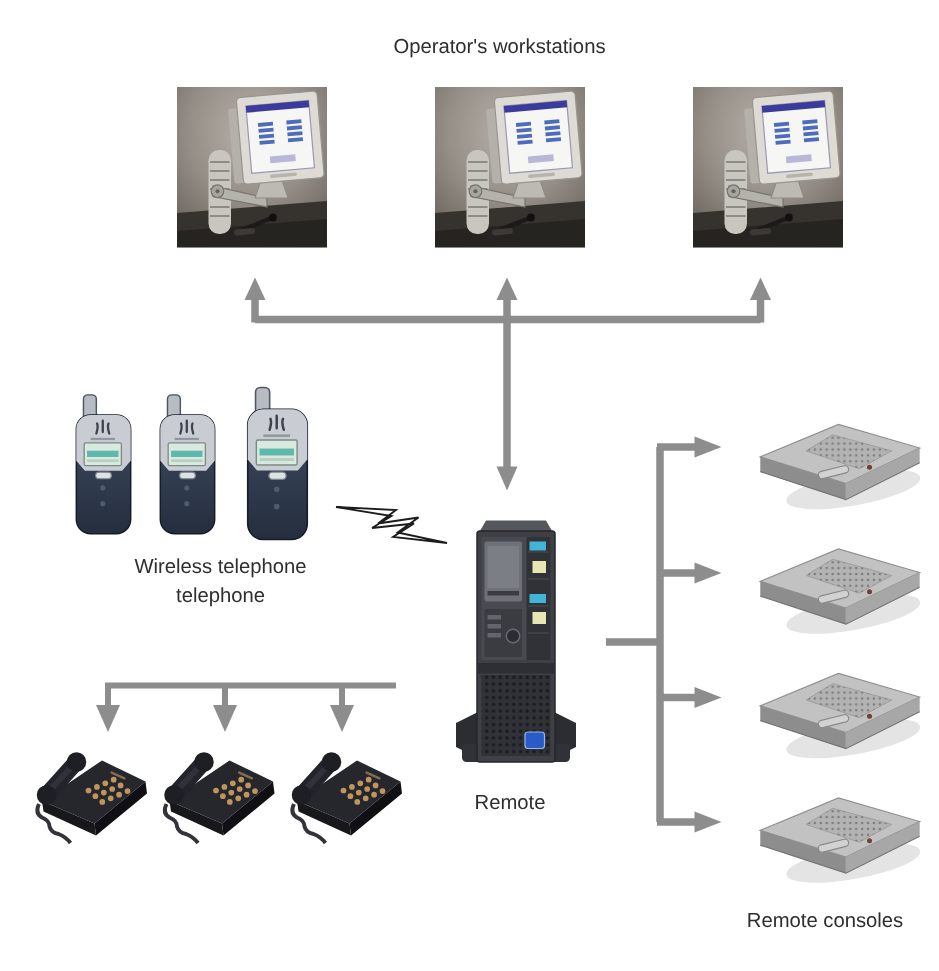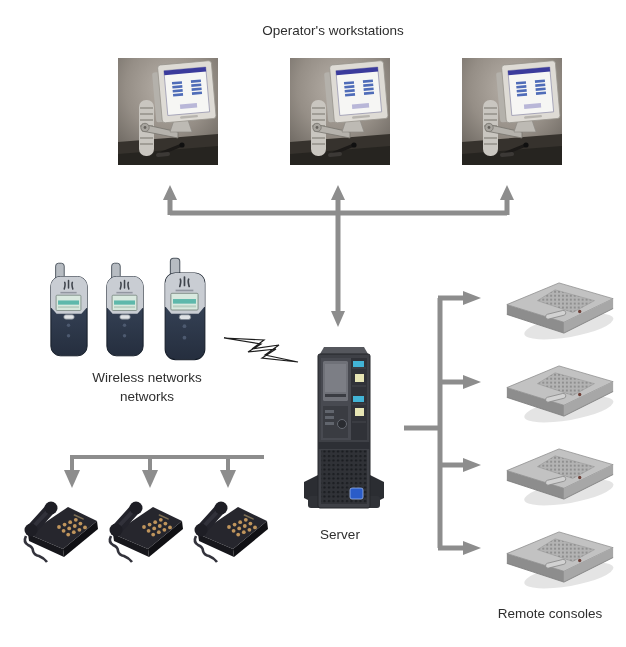--- a/index.html
+++ b/index.html
@@ -198,22 +198,22 @@
     </g>
     <g fill="#8d8d8d">
       <path d="M64,470 h16 l-8,18 Z"></path>
       <path d="M142,470 h16 l-8,18 Z"></path>
       <path d="M220,470 h16 l-8,18 Z"></path>
     </g>
     <path d="M224,338 L261,344 L248,352 L276,349 L262,358 L298,362 L265,355 L279,345 L252,349 L264,340 Z" fill="#ffffff" stroke="#1c1c1c" stroke-width="1.2"></path>
   </svg>
 
   <div class="lbl" style="left:183px;top:22px;width:300px">Operator's workstations</div>
-  <div class="lbl" style="left:77px;top:369px;width:140px">Wireless networks networks</div>
-  <div class="lbl" style="left:290px;top:526px;width:100px">Server</div>
+  <div class="lbl" style="left:77px;top:369px;width:140px">Wireless telephone telephone</div>
+  <div class="lbl" style="left:290px;top:526px;width:100px">Remote</div>
   <div class="lbl" style="left:470px;top:605px;width:160px">Remote consoles</div>
 
   <svg class="dev" style="left:118px;top:58px" width="100" height="107">
       <use href="#sym-workstation"></use>
     </svg>
   <svg class="dev" style="left:290px;top:58px" width="100" height="107">
       <use href="#sym-workstation"></use>
     </svg>
   <svg class="dev" style="left:462px;top:58px" width="100" height="107">
       <use href="#sym-workstation"></use>

